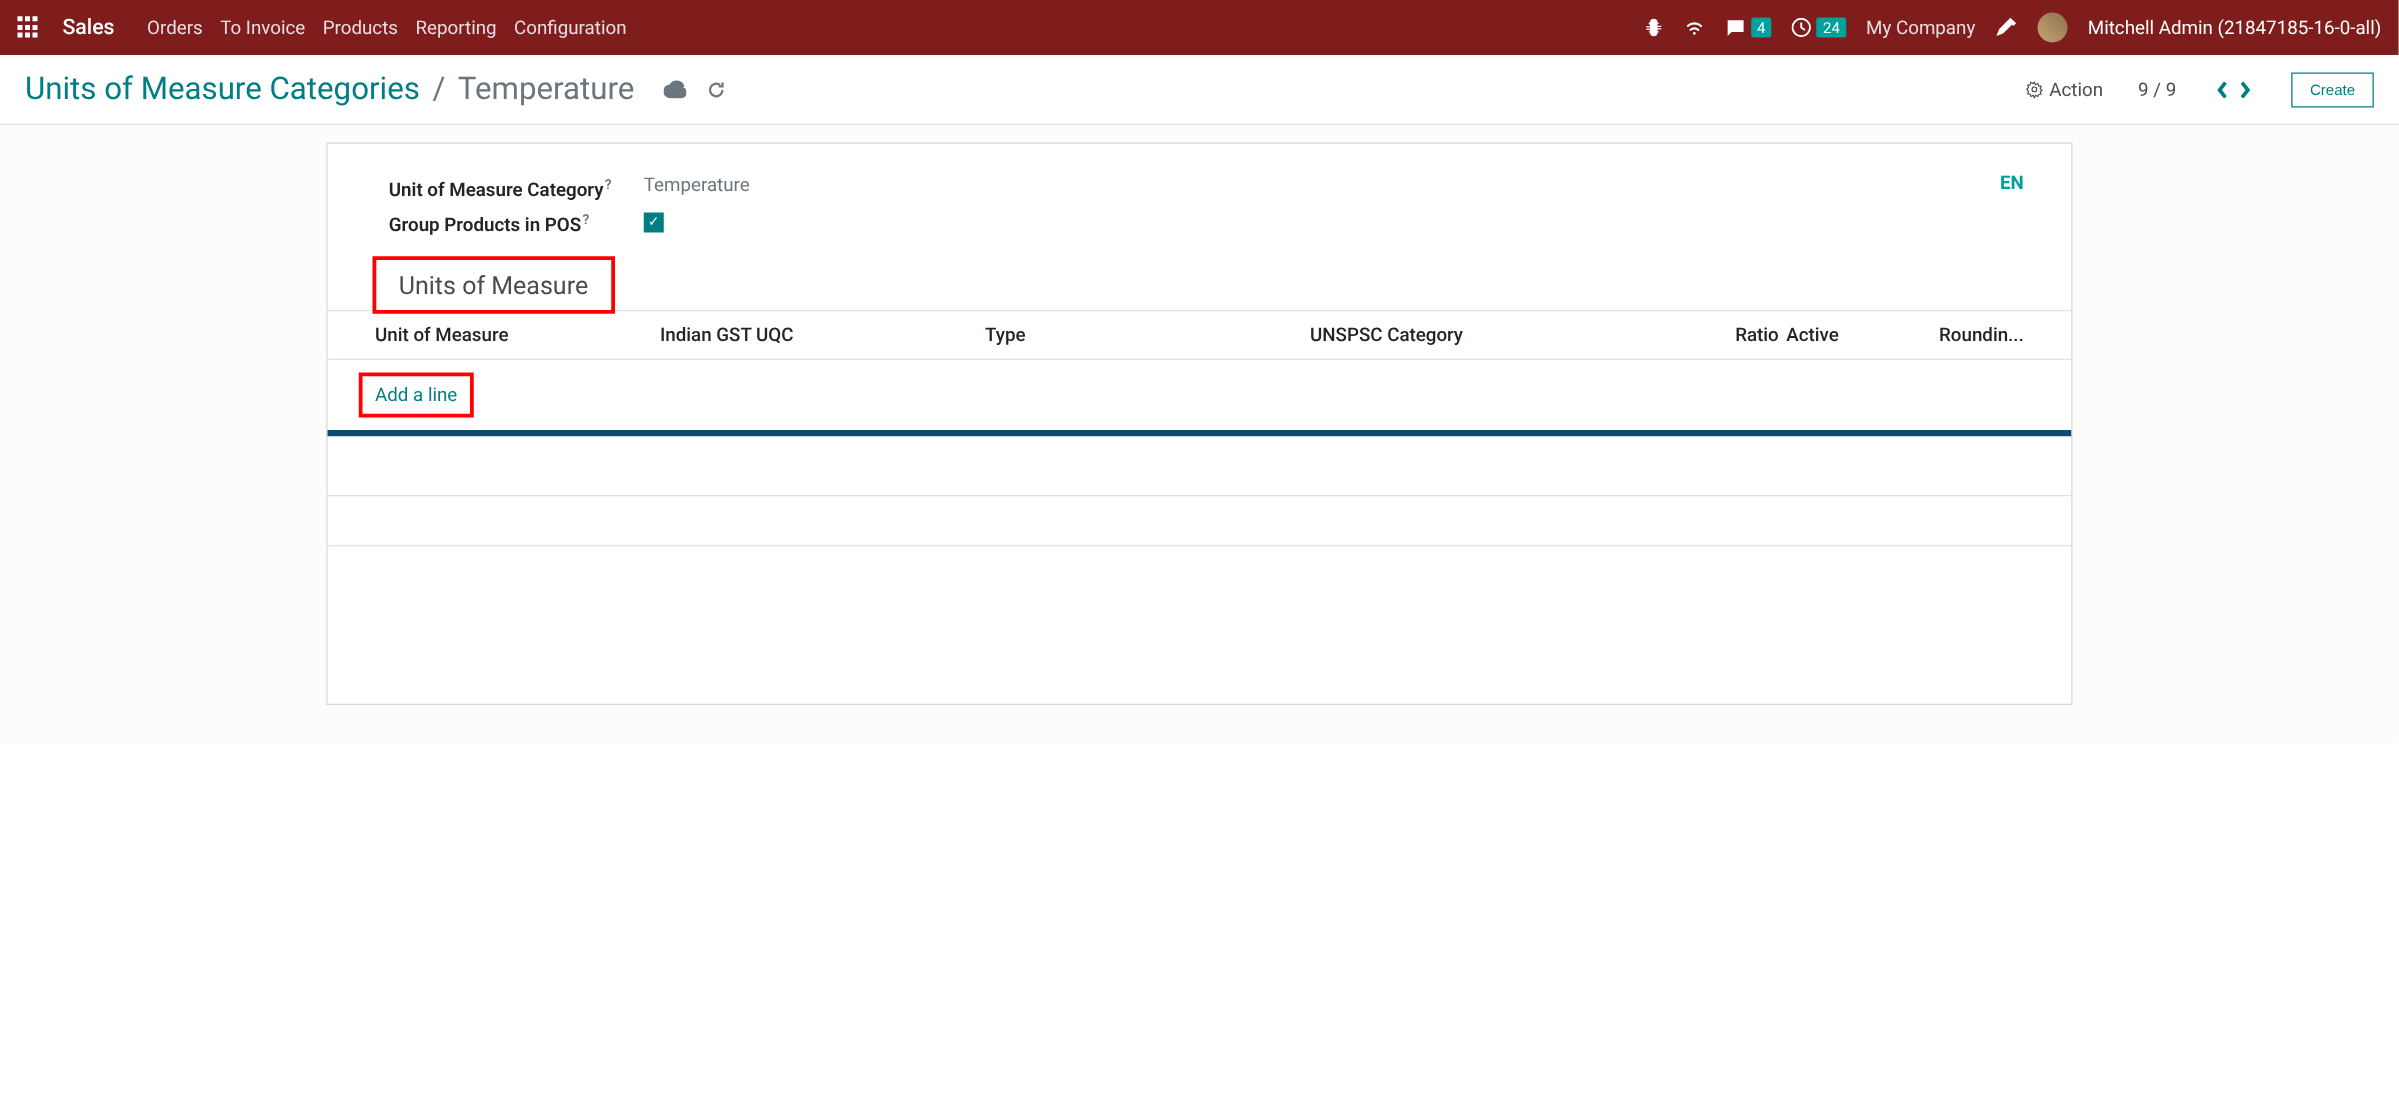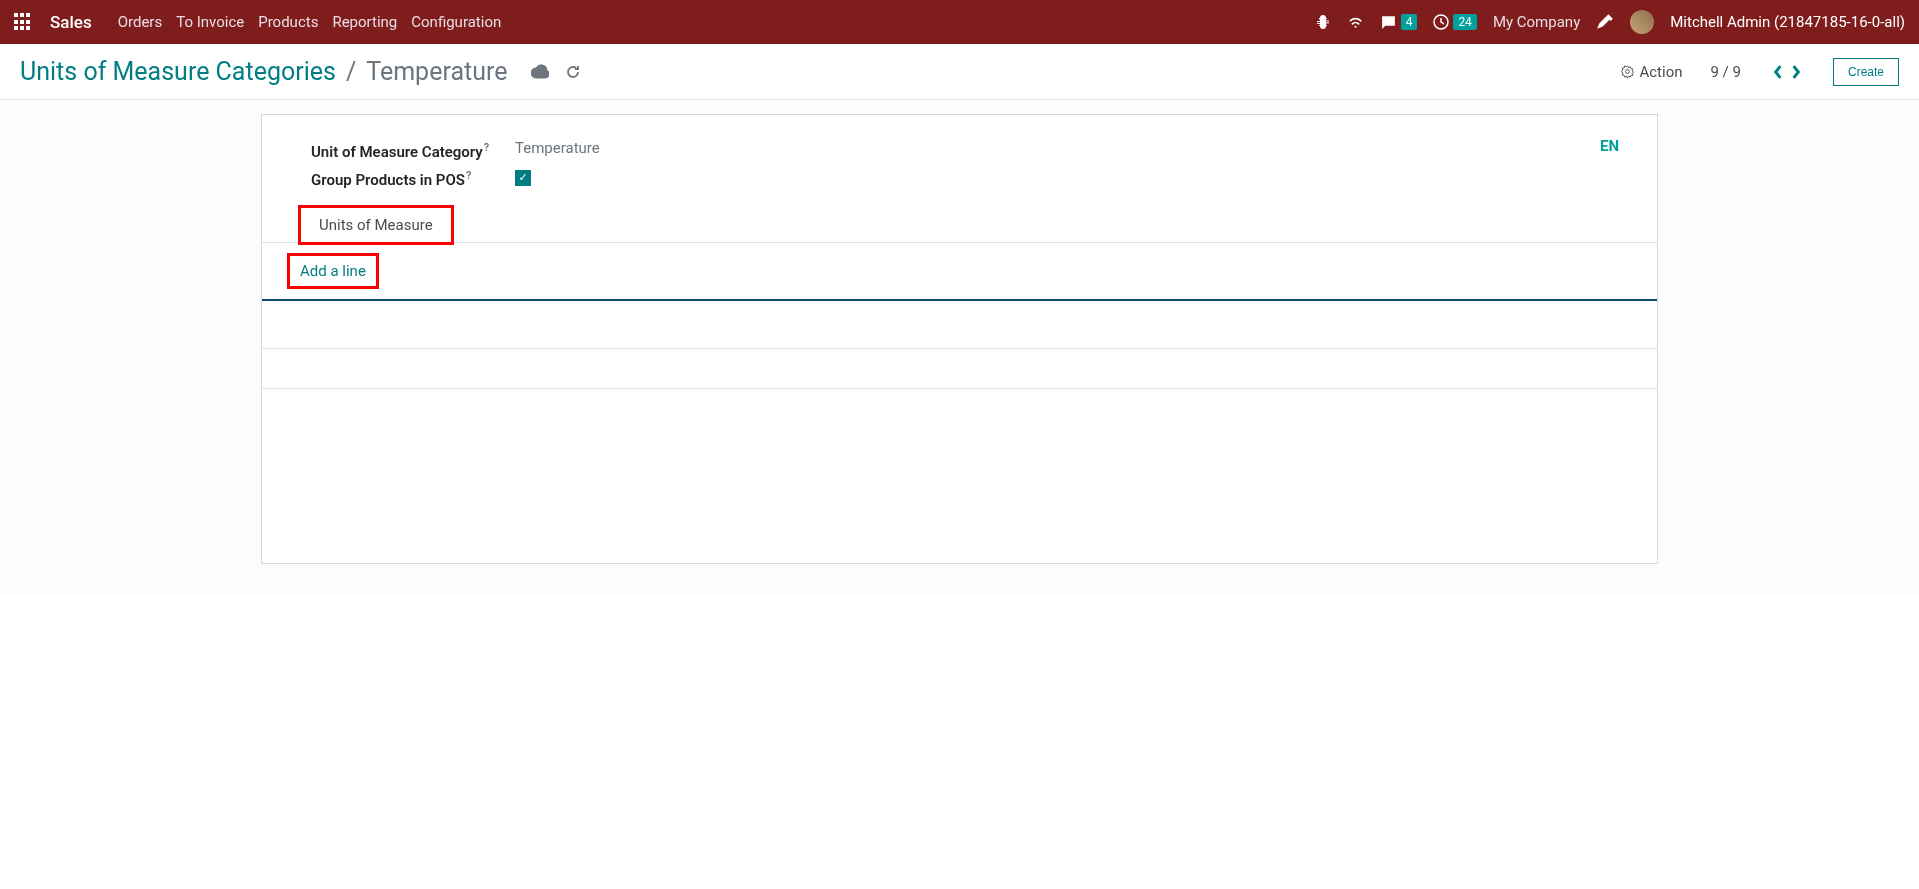--- a/index.html
+++ b/index.html
@@ -196,21 +196,21 @@
   margin-top: 18px;
 }
 .tab-header {
   display: flex;
   padding-left: 38px;
 }
 .tab {
   border: 1px solid #dee2e6;
   border-bottom: 1px solid #fff;
   padding: 8px 18px;
-  font-size: 15px;
+  font-size: 20px;
   color: #4c4c4c;
   cursor: pointer;
   position: relative;
 }
 .tab.highlight {
   outline: 3px solid red;
   outline-offset: -1px;
 }
 .tab-content {
   border-top: 1px solid #dee2e6;
@@ -226,21 +226,21 @@
 }
 .th-uom { width: 228px; }
 .th-gst { width: 260px; }
 .th-type { width: 260px; }
 .th-unspsc { width: 325px; }
 .th-ratio { width: 50px; text-align: right; }
 .th-active { width: 60px; margin-left: 6px; }
 .th-rounding { flex: 1; text-align: right; }
 .add-line-row {
   padding: 10px 38px;
-  border-bottom: 2px solid #0c4a6e;
+  border-bottom: 5px solid #0c4a6e;
 }
 .add-line-link {
   color: #017e84;
   font-size: 15px;
   cursor: pointer;
   display: inline-block;
 }
 .add-line-box {
   border: 3px solid red;
   padding: 6px 10px 6px 10px;
@@ -372,20 +372,29 @@
           <span class="chk">✓</span>
         </div>
       </div>
     </div>
 
     <div class="notebook">
       <div class="tab-header">
         <div class="tab highlight">Units of Measure</div>
       </div>
       <div class="tab-content">
+        <div class="table-head">
+          <div class="th-uom">Unit of Measure</div>
+          <div class="th-gst">Indian GST UQC</div>
+          <div class="th-type">Type</div>
+          <div class="th-unspsc">UNSPSC Category</div>
+          <div class="th-ratio">Ratio</div>
+          <div class="th-active">Active</div>
+          <div class="th-rounding">Roundin...</div>
+        </div>
         <div class="add-line-row">
           <span class="add-line-box">
             <span class="add-line-link">Add a line</span>
           </span>
         </div>
         <div class="spacer-row"></div>
         <div class="empty-row"></div>
         <div style="height:64px"></div>
       </div>
     </div>

